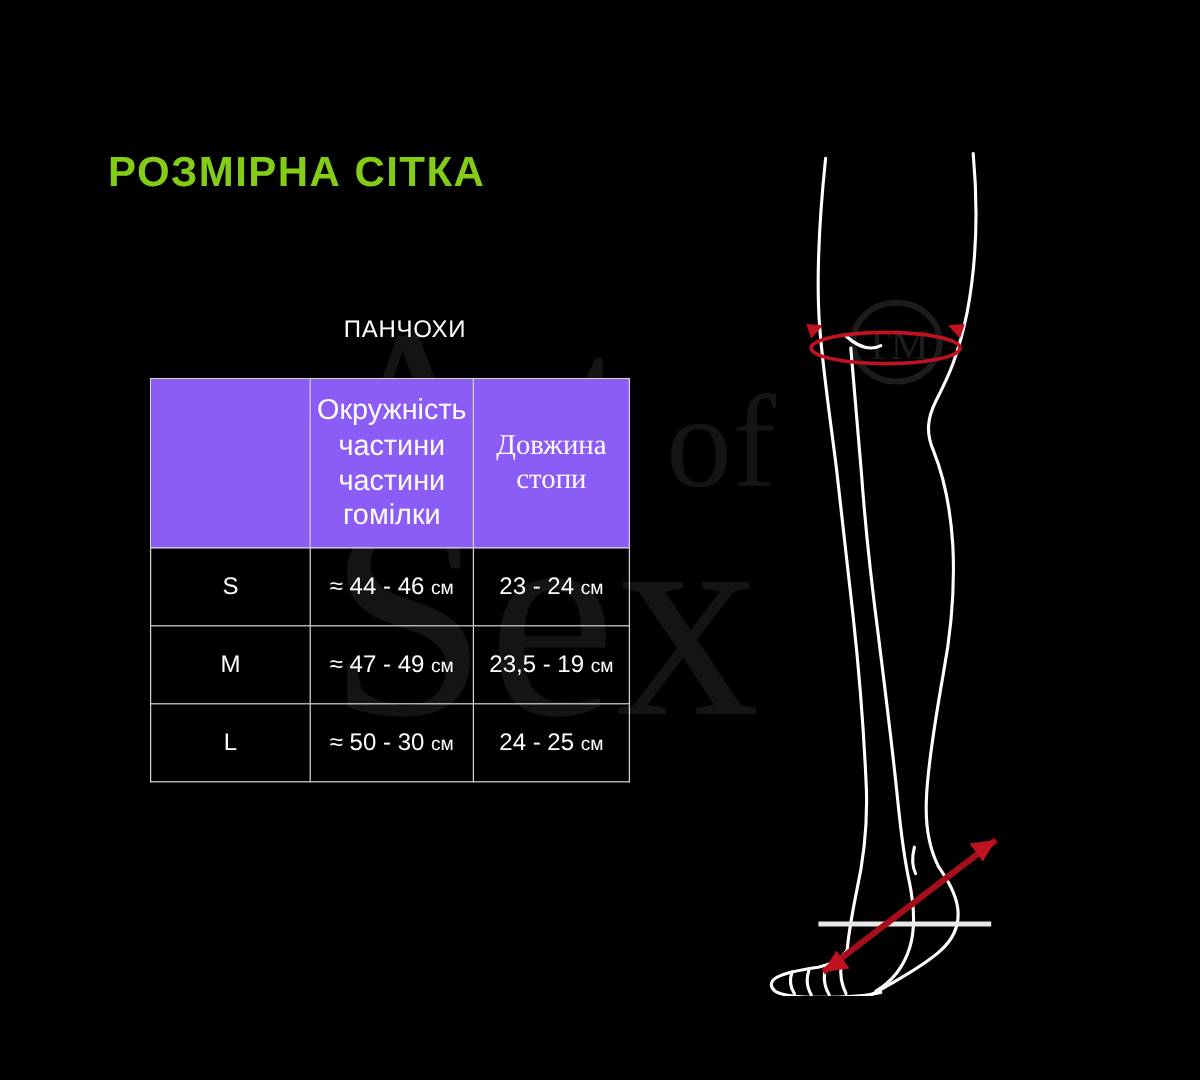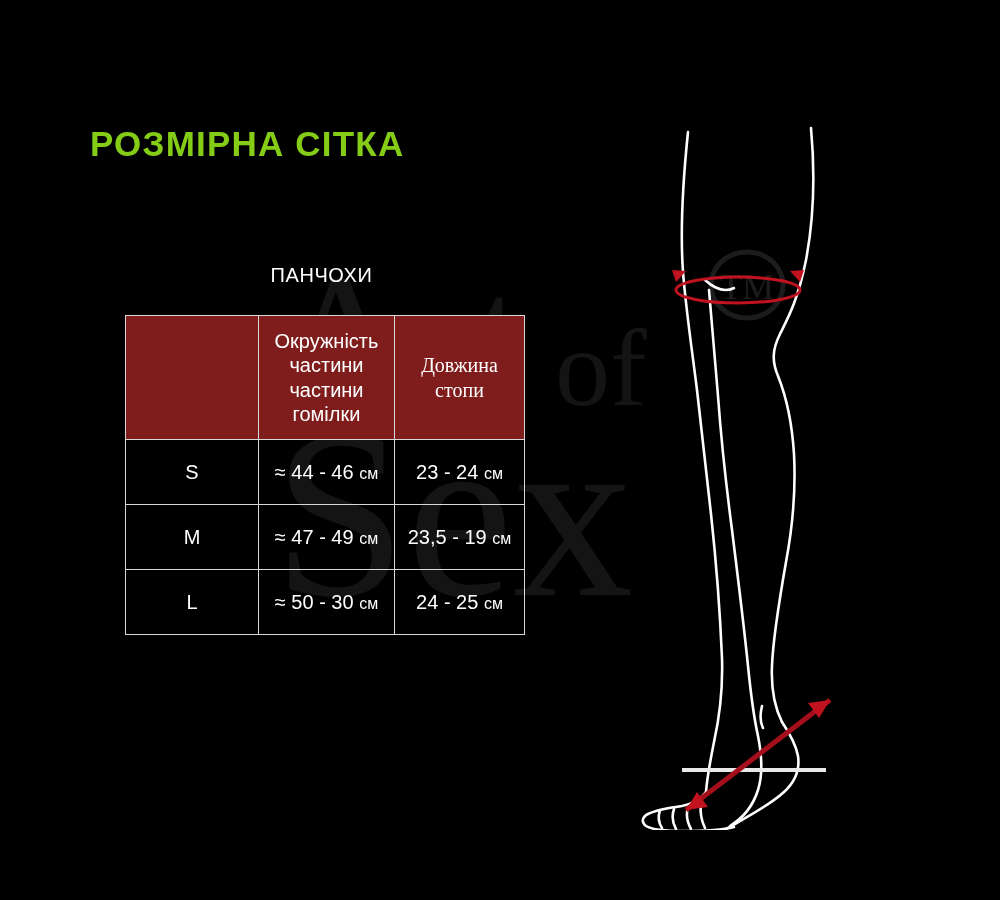--- a/index.html
+++ b/index.html
@@ -37,21 +37,21 @@
     font-weight: bold;
     letter-spacing: 1.2px;
     color: #84cc16;
     z-index: 3;
     white-space: nowrap;
   }
 
   
   #table-caption {
     position: absolute;
-    left: 122px;
+    left: 138px;
     top: 264px;
     width: 399px;
     text-align: center;
     font-size: 20px;
     letter-spacing: 0.6px;
     color: #ffffff;
     z-index: 3;
   }
 
   
@@ -66,23 +66,23 @@
   }
   #size-table td, #size-table th {
     border: 1px solid #d8d8d8;
     text-align: center;
     vertical-align: middle;
     color: #ffffff;
     font-weight: normal;
     padding: 2px 4px;
   }
   #size-table thead th {
-    background: #7f1d1d;
-    height: 124px;
-    font-size: 20px;
+    background: #8b5cf6;
+    height: 141px;
+    font-size: 24px;
     line-height: 1.22;
   }
   #size-table tbody td {
     height: 65px;
     font-size: 20px;
     background: transparent;
   }
   .col-size   { width: 133px; }
   .col-calf   { width: 136px; }
   .col-foot   { width: 130px; font-family: Liberation Serif, serif; }

